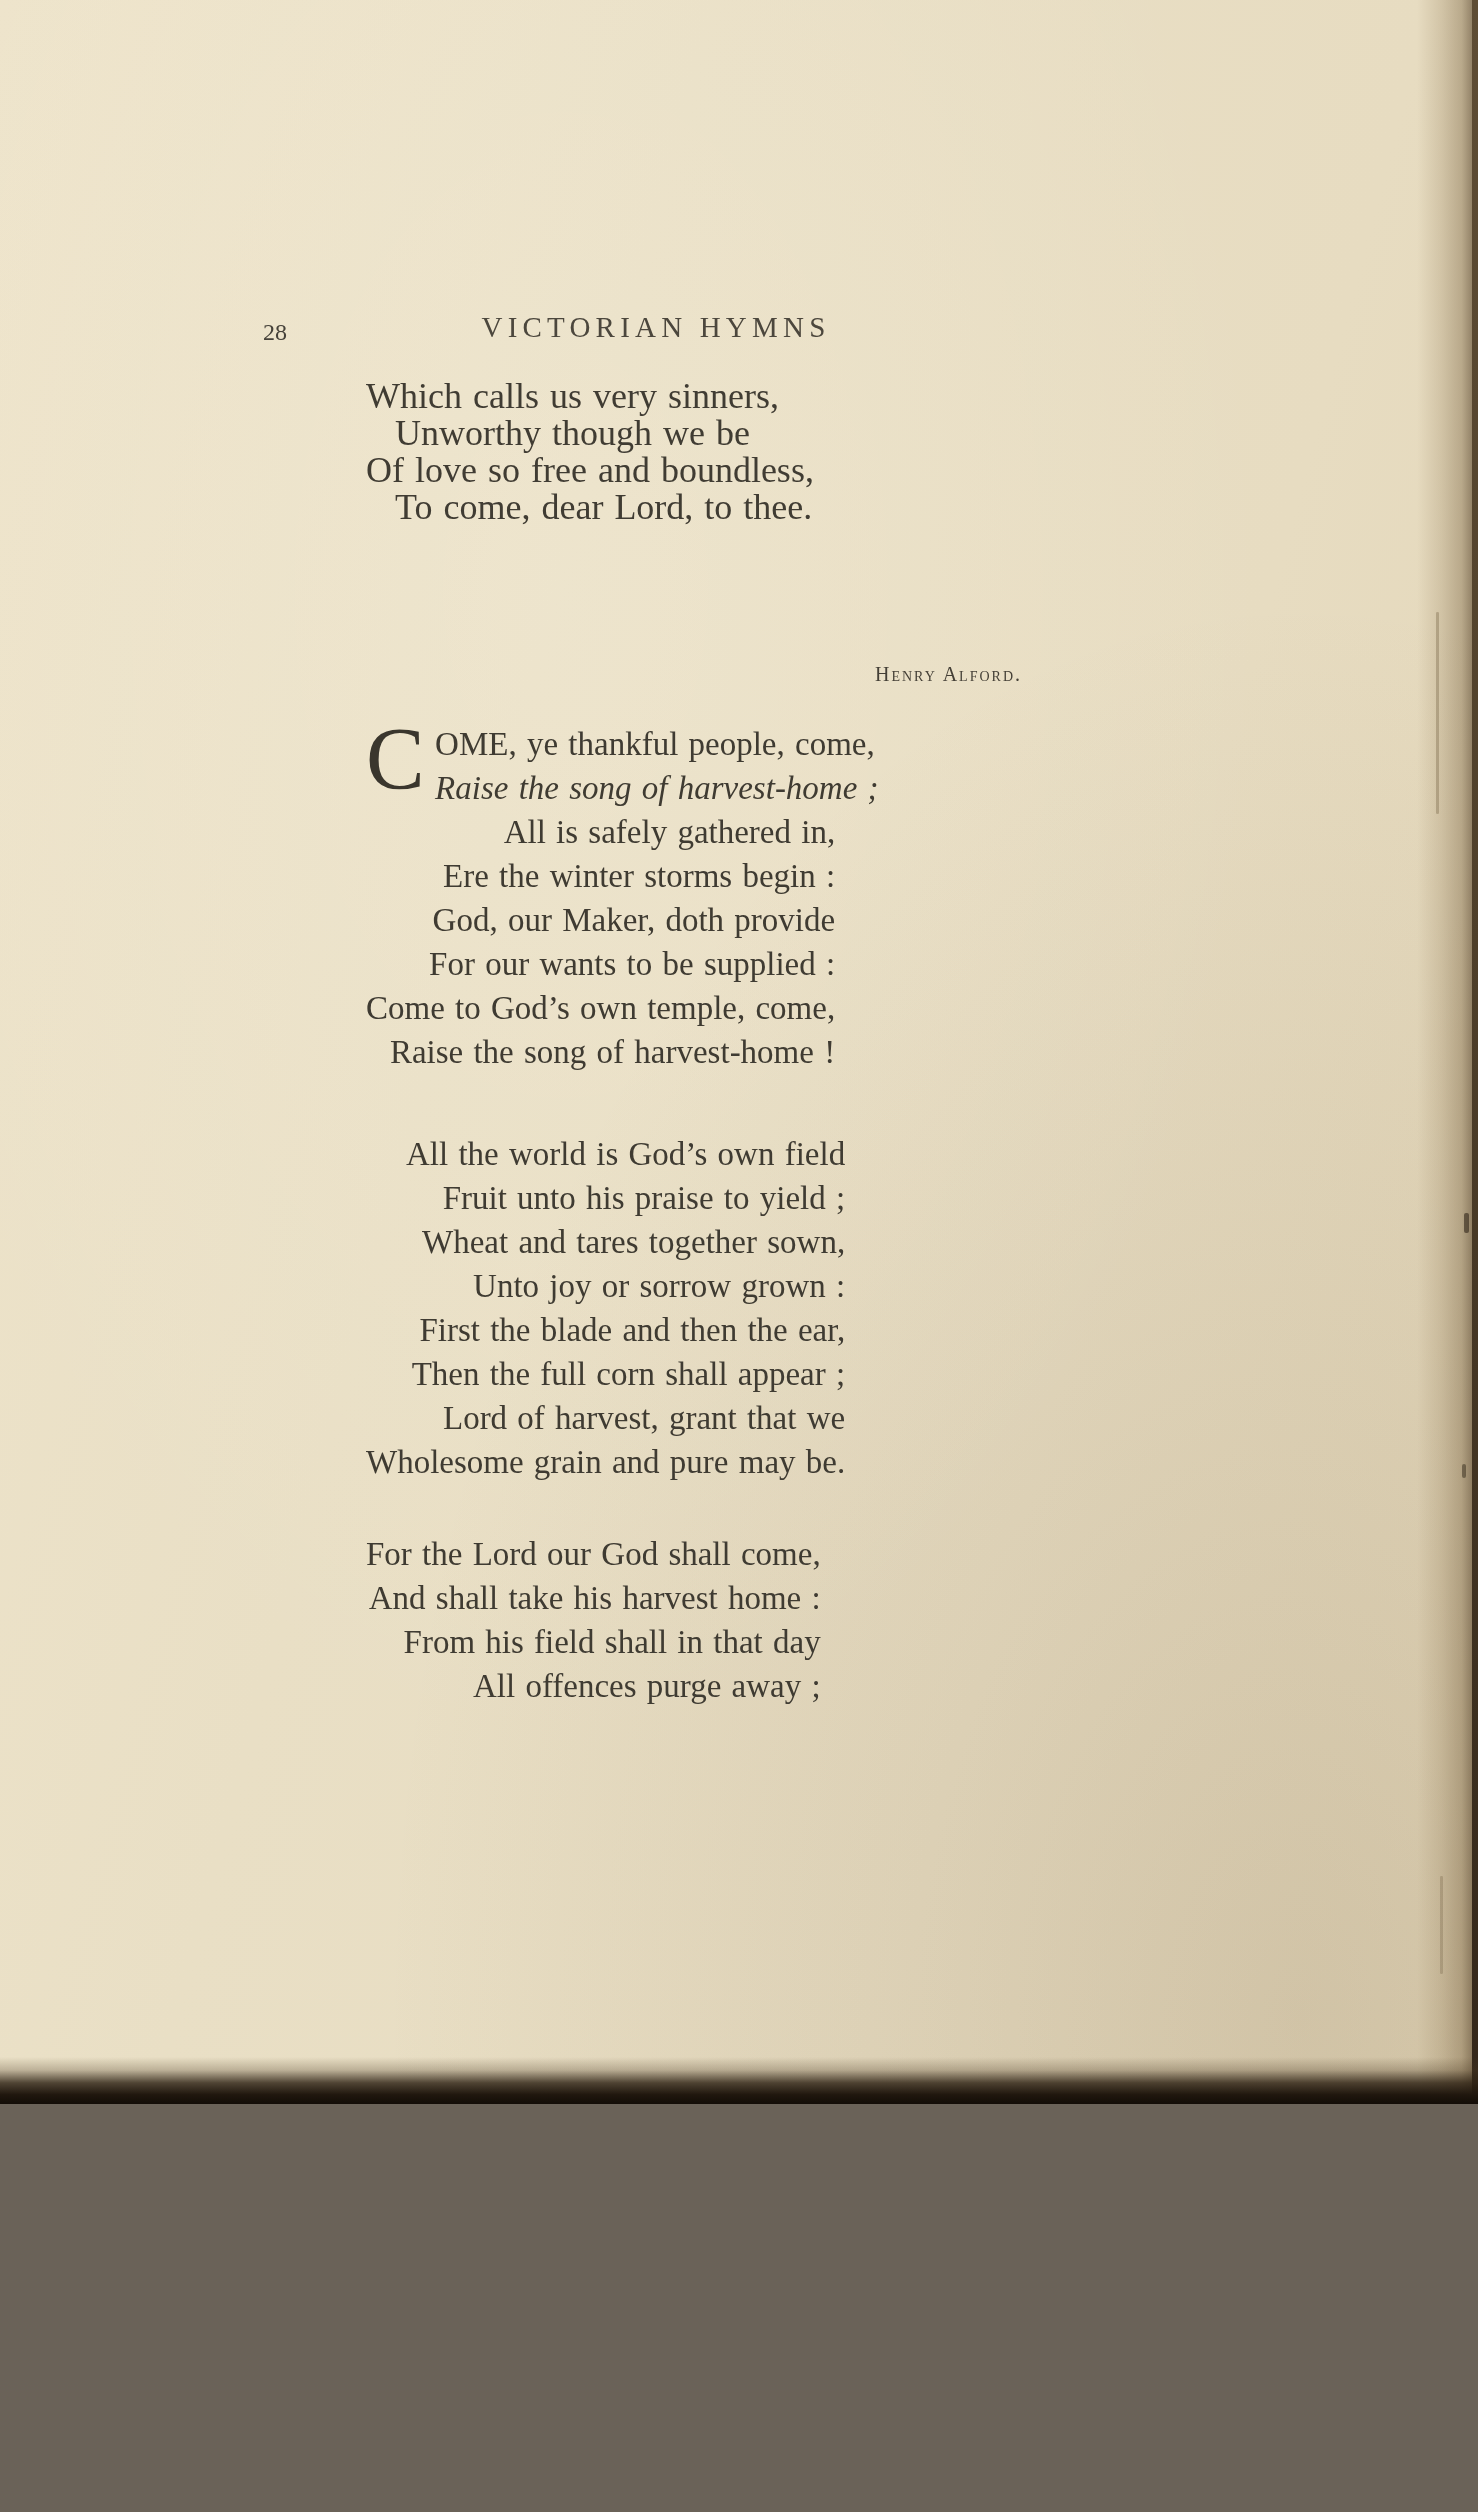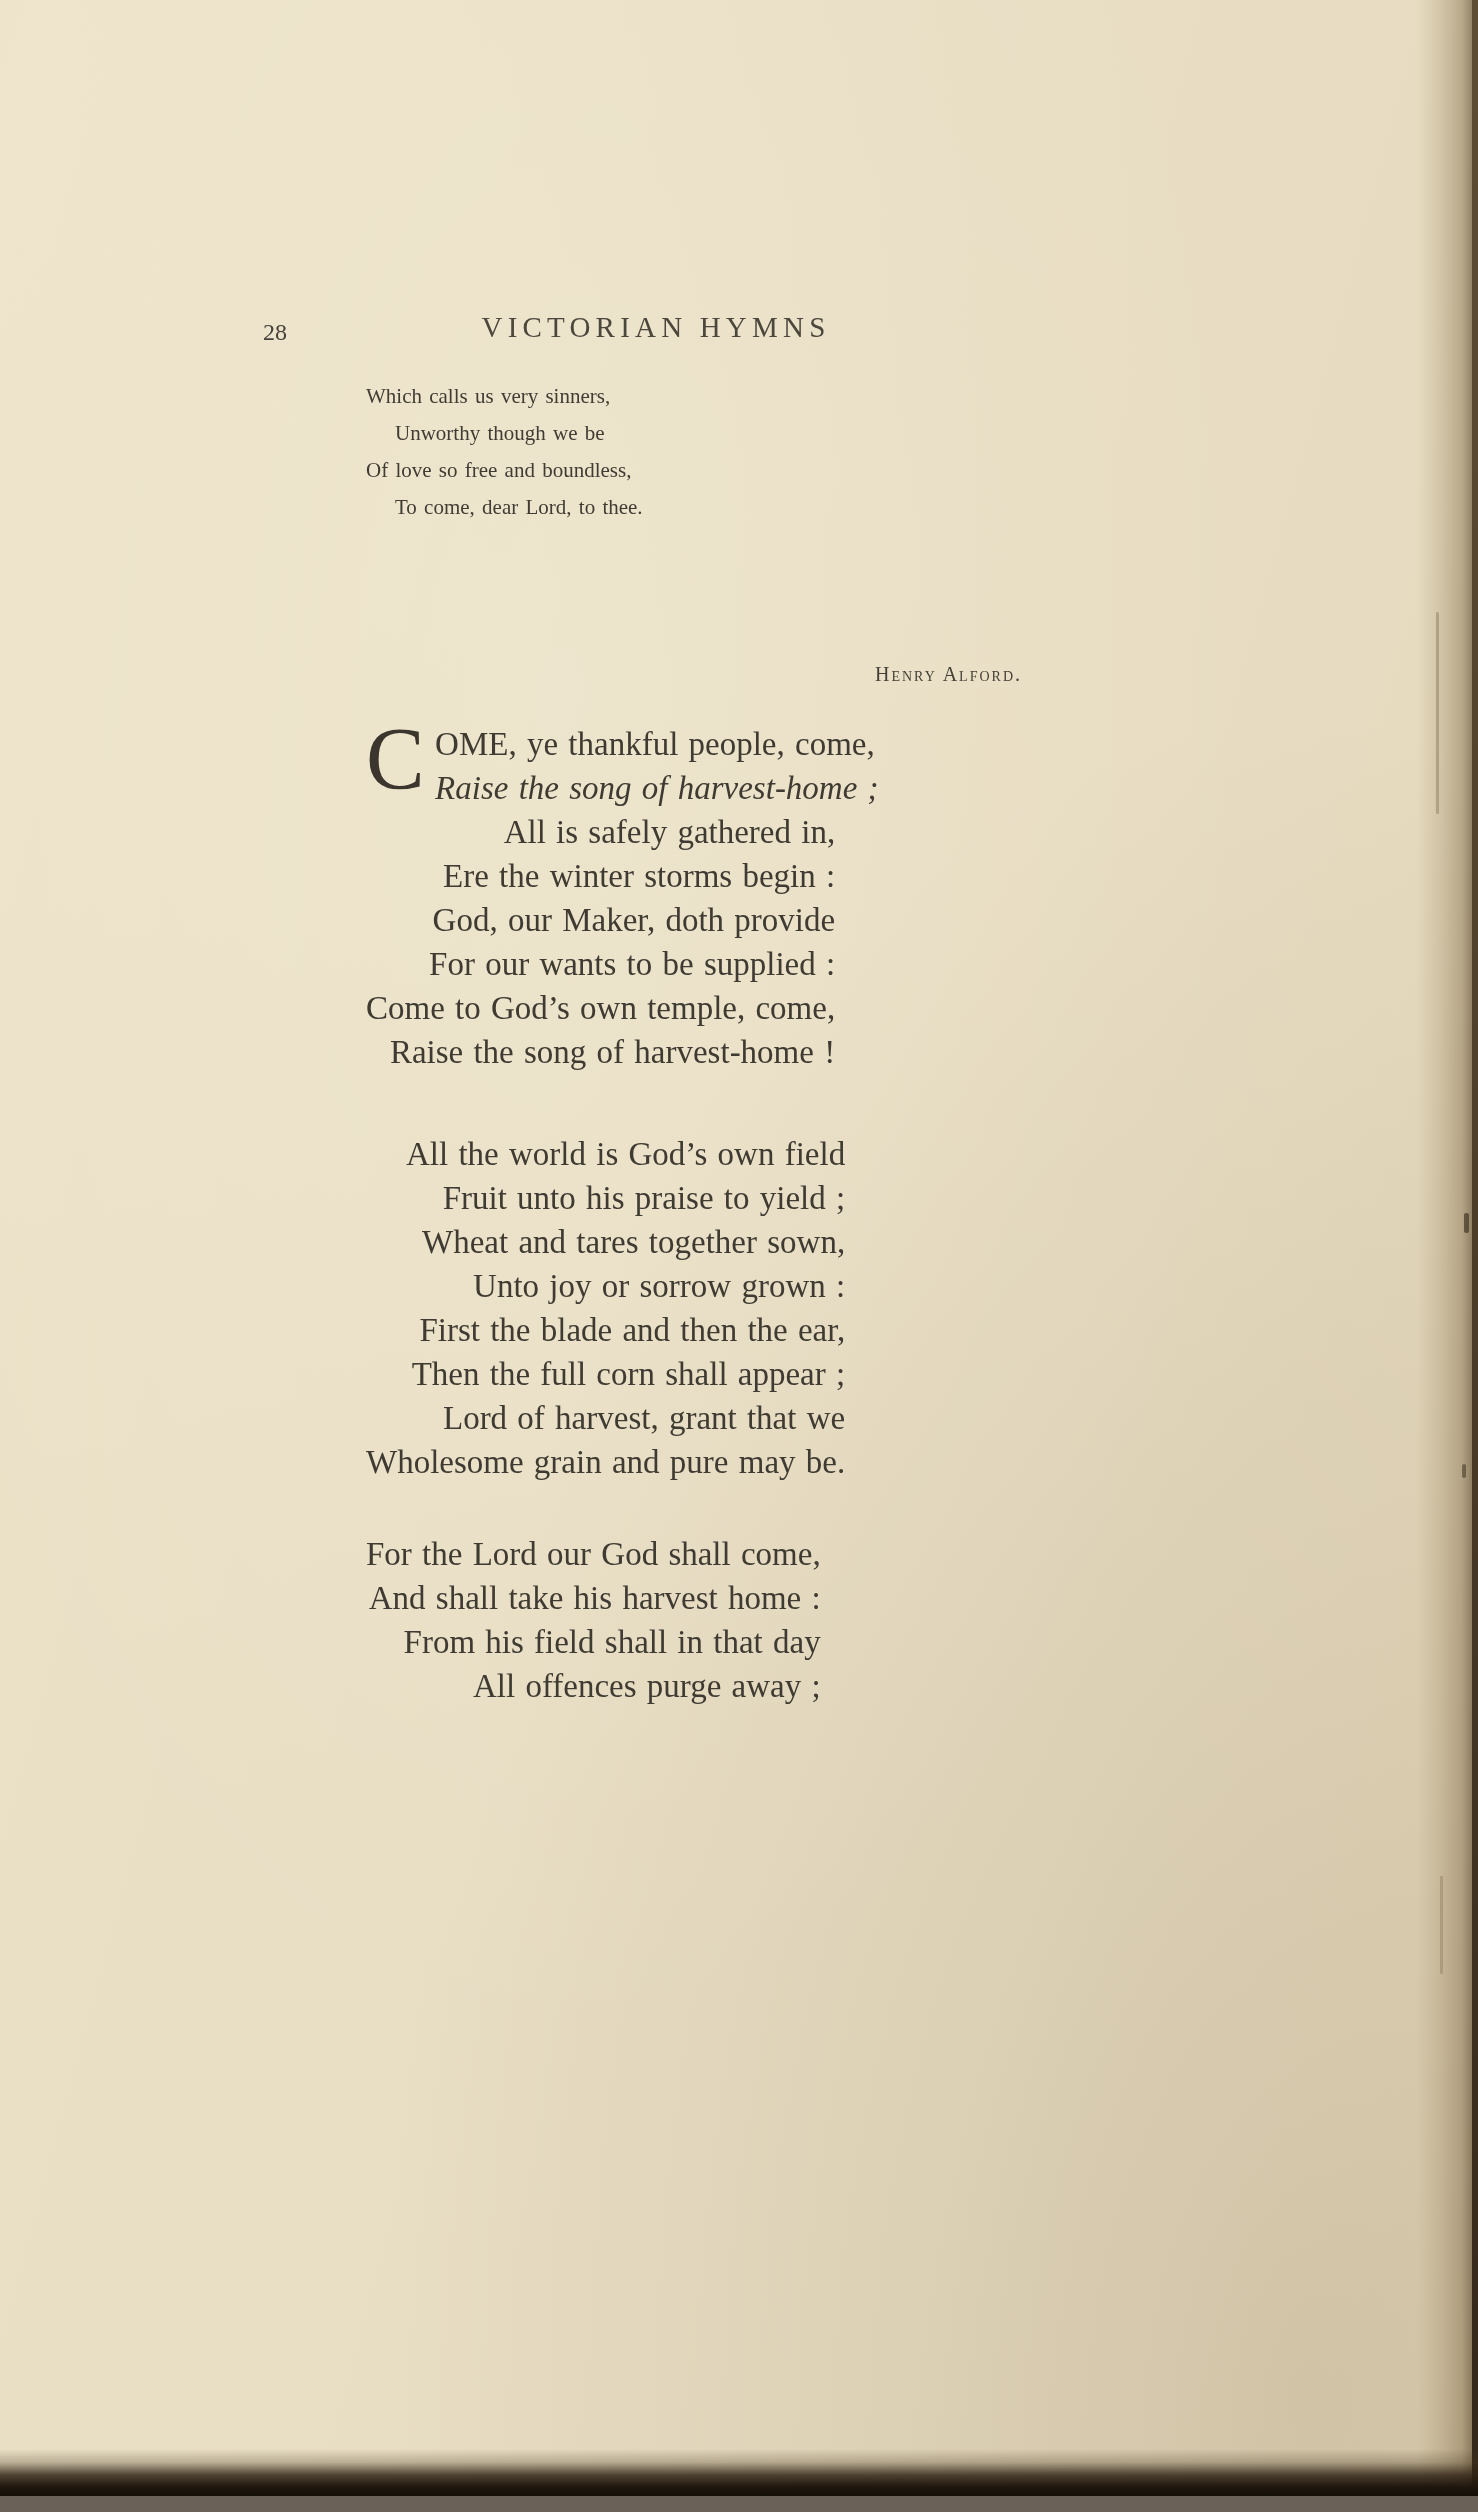--- a/index.html
+++ b/index.html
@@ -1,19 +1,19 @@
 <!DOCTYPE html>
 <html style="font-size:10.4px"><head>
 <meta charset="utf-8">
 <style>
   * { margin:0; padding:0; box-sizing:border-box; }
   html,body { background:#6a6258; }
   .page {
     position:relative;
-    width:1479px; height:2496px;
+    width:1479px; height:2104px;
     overflow:hidden;
     background:
       radial-gradient(ellipse at 38% 28%, rgba(255,250,236,0.20), rgba(255,250,236,0) 55%),
       radial-gradient(ellipse at 88% 96%, rgba(96,74,46,0.14), rgba(96,74,46,0) 50%),
       linear-gradient(105deg, #eee4cb 0%, #e9dfc5 35%, #e7dcc1 70%, #e2d5b7 100%);
     font-family:"Liberation Serif","DejaVu Serif",serif;
     color:#403c33;
   }
 
   .running-head {
@@ -22,21 +22,21 @@
     font-size:29px; letter-spacing:5.2px; color:#4c473d;
     white-space:nowrap;
   }
   .page-number {
     position:absolute; top:319px; left:263px;
     font-size:24px; color:#46423a;
   }
 
   .prev-stanza {
     position:absolute; top:378px; left:366px;
-    font-size:21px; line-height:37px; word-spacing:2px;
+    font-size:36px; line-height:37px; word-spacing:2px;
   }
   .prev-stanza .line { white-space:nowrap; }
   .prev-stanza .indent { padding-left:29px; }
 
   .attribution {
     position:absolute; top:663px; left:365px; width:657px;
     text-align:right; font-variant:small-caps;
     font-size:20px; letter-spacing:2px; color:#443f36;
     white-space:nowrap;
   }

